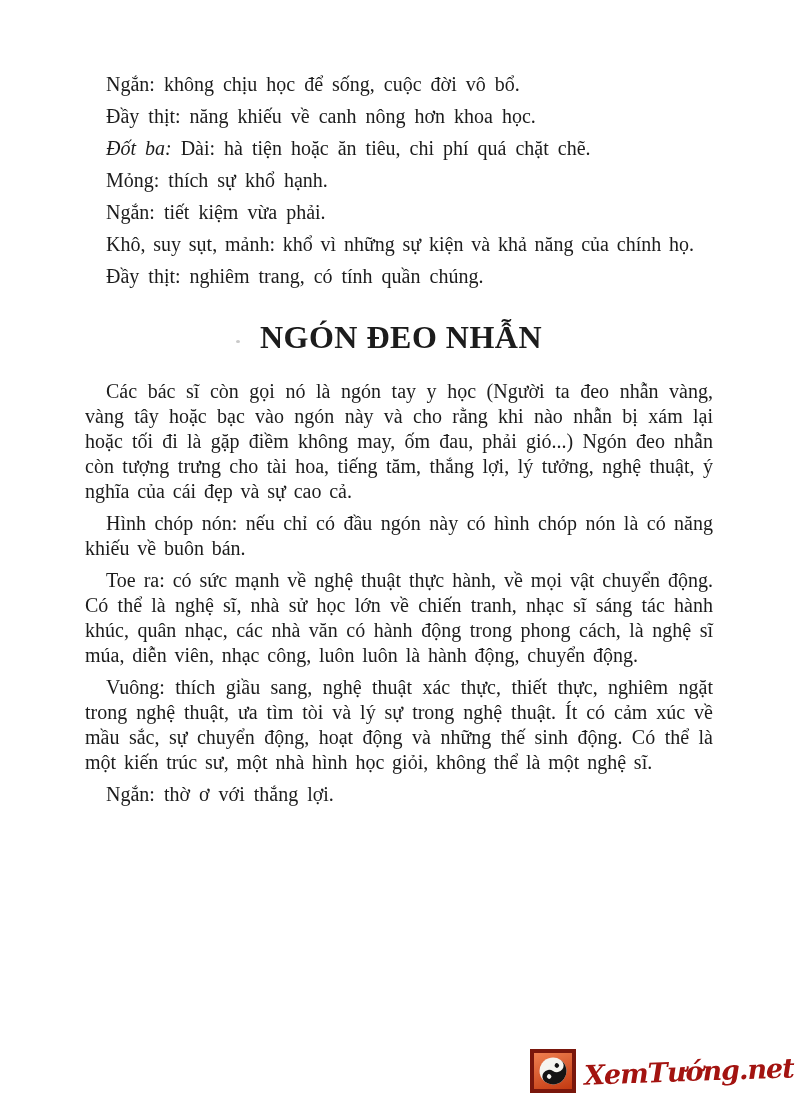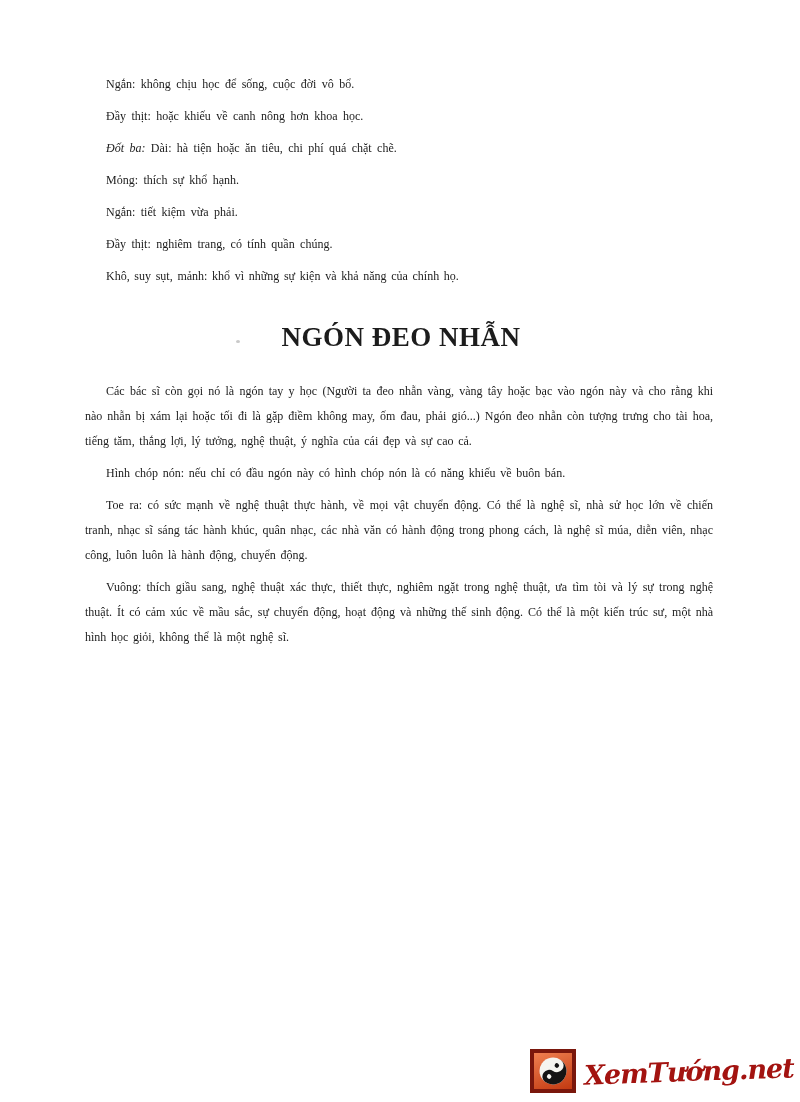--- a/index.html
+++ b/index.html
@@ -10,31 +10,31 @@
     color: var(--text-color, #1c1c1c);
     position: relative;
     overflow: hidden;
   }
   .page { position: absolute; inset: 0; }
   .content {
     position: absolute;
     left: 85px; top: 72px; width: 632px;
   }
   .para {
-    font-size: 12px;
+    font-size: 20px;
     line-height: 25px;
     margin: 0 4px 7px 0;
     text-indent: 21px;
     text-align: justify;
     word-spacing: 0.14em;
   }
   .para.short { text-align: left; word-spacing: 0.20em; }
   .para em { font-style: italic; }
   h1.heading {
-    font-size: 27px;
+    font-size: 32px;
     font-weight: bold;
     line-height: 36px;
     text-align: center;
     letter-spacing: 0.5px;
     margin: 30px 0 24px 0;
     text-indent: 0;
   }
   .speck {
     position: absolute;
     left: 236px; top: 340px;
@@ -66,33 +66,34 @@
     white-space: nowrap;
   }
 </style>
 </head>
 <body>
 
 <div class="page">
   <div class="content">
 
     <p class="para short"><span>Ngắn: không chịu học để sống, cuộc đời vô bổ.</span></p>
-    <p class="para short"><span>Đầy thịt: hoặc khiếu về canh nông hơn khoa học.</span></p>
+    <p class="para short"><span>Đầy thịt: năng khiếu về canh nông hơn khoa học.</span></p>
     <p class="para short"><em>Đốt ba:</em> <span>Dài: hà tiện hoặc ăn tiêu, chi phí quá chặt chẽ.</span></p>
     <p class="para short"><span>Mỏng: thích sự khổ hạnh.</span></p>
     <p class="para short"><span>Ngắn: tiết kiệm vừa phải.</span></p>
+    <p class="para">Khô, suy sụt, mảnh: khổ vì những sự kiện và khả năng của chính họ.</p>
     <p class="para short"><span>Đầy thịt: nghiêm trang, có tính quần chúng.</span></p>
-    <p class="para">Khô, suy sụt, mảnh: khổ vì những sự kiện và khả năng của chính họ.</p>
 
     <h1 class="heading">NGÓN ĐEO NHẪN</h1>
 
     <p class="para">Các bác sĩ còn gọi nó là ngón tay y học (Người ta đeo nhẫn vàng, vàng tây hoặc bạc vào ngón này và cho rằng khi nào nhẫn bị xám lại hoặc tối đi là gặp điềm không may, ốm đau, phải gió...) Ngón đeo nhẫn còn tượng trưng cho tài hoa, tiếng tăm, thắng lợi, lý tưởng, nghệ thuật, ý nghĩa của cái đẹp và sự cao cả.</p>
     <p class="para">Hình chóp nón: nếu chỉ có đầu ngón này có hình chóp nón là có năng khiếu về buôn bán.</p>
     <p class="para">Toe ra: có sức mạnh về nghệ thuật thực hành, về mọi vật chuyển động. Có thể là nghệ sĩ, nhà sử học lớn về chiến tranh, nhạc sĩ sáng tác hành khúc, quân nhạc, các nhà văn có hành động trong phong cách, là nghệ sĩ múa, diễn viên, nhạc công, luôn luôn là hành động, chuyển động.</p>
     <p class="para">Vuông: thích giầu sang, nghệ thuật xác thực, thiết thực, nghiêm ngặt trong nghệ thuật, ưa tìm tòi và lý sự trong nghệ thuật. Ít có cảm xúc về mầu sắc, sự chuyển động, hoạt động và những thế sinh động. Có thể là một kiến trúc sư, một nhà hình học giỏi, không thể là một nghệ sĩ.</p>
+    <p class="para short">Ngắn: thờ ơ với thắng lợi.</p>
 
   </div>
 
   <div class="speck"></div>
 
   <div class="watermark">
     <div class="wm-logo">
       <svg width="34" height="34" viewBox="-24 -24 48 48" aria-hidden="true">
         <g transform="rotate(35)">
           <circle r="19" fill="#f5f5f0"></circle>

